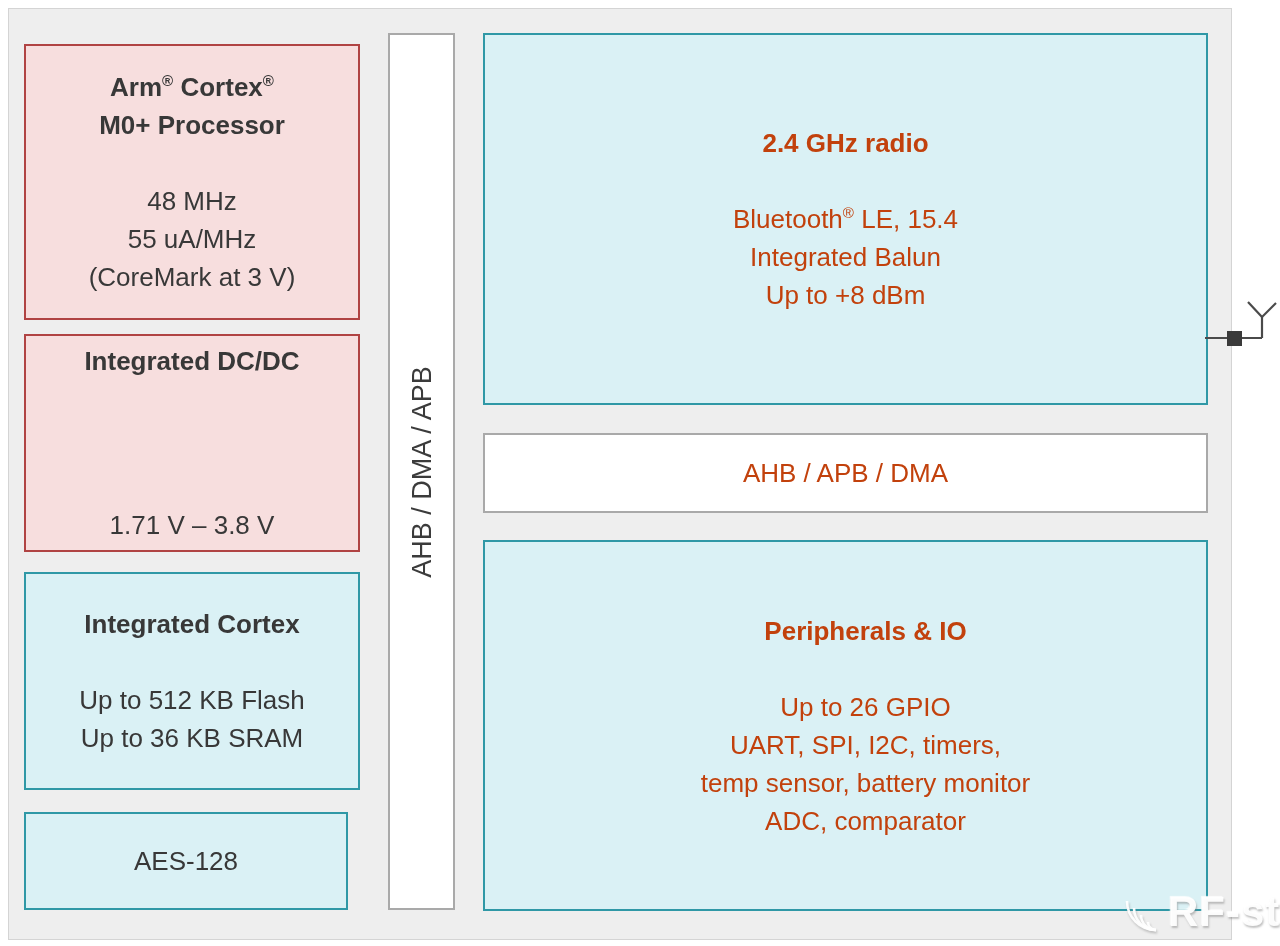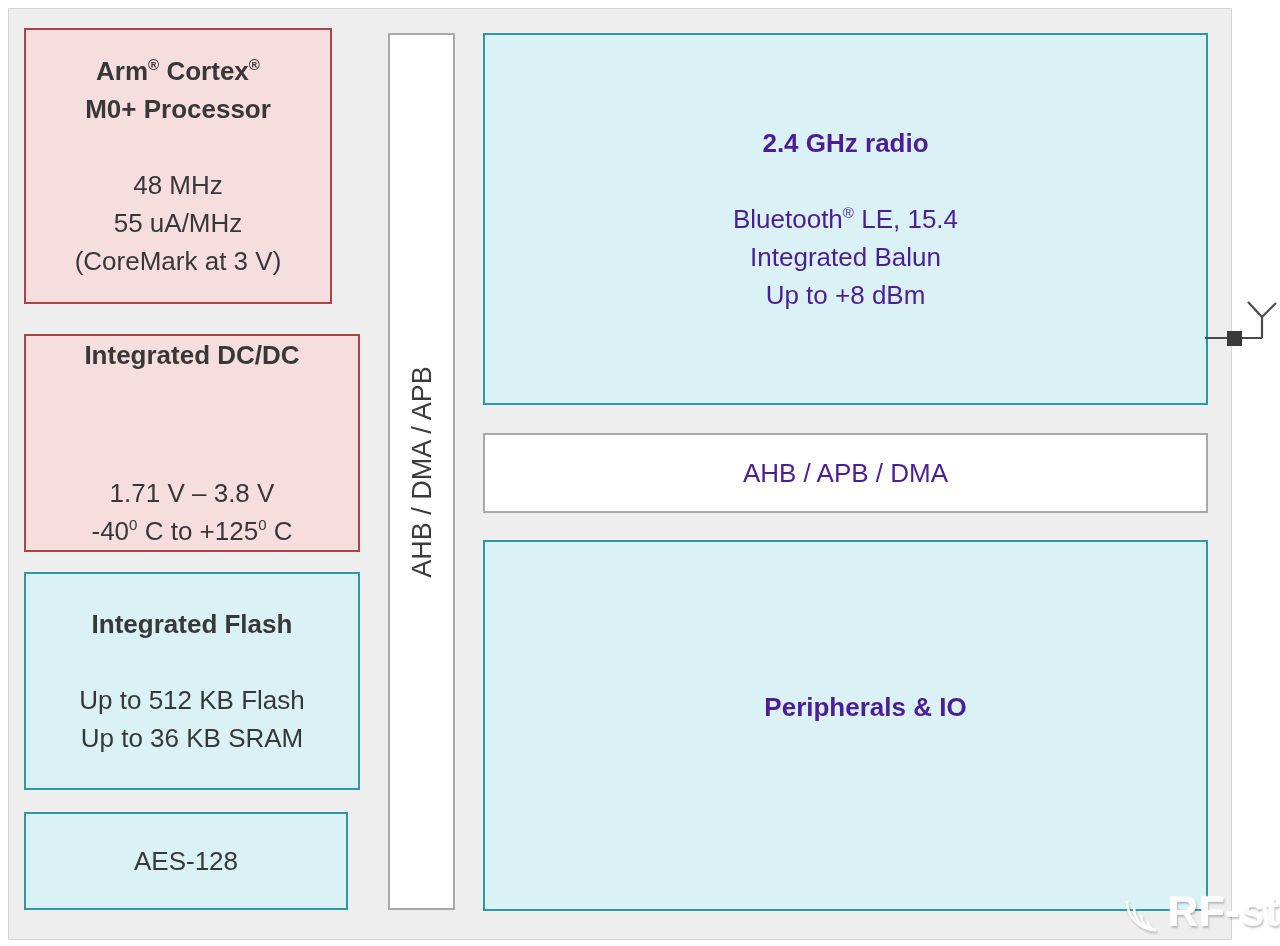--- a/index.html
+++ b/index.html
@@ -24,30 +24,30 @@
     text-align: center;
     font-size: 26px; line-height: 38px; color: #383838;
   }
   .box .title { font-weight: bold; }
   .box .spacer { height: 38px; }
   .pink  { background: #f7dede; border: 2px solid #b04343; }
   .teal  { background: #daf1f5; border: 2px solid #2f98a6; }
   .whitebox { background: #ffffff; border: 2px solid #a9a9a9; }
   sup { font-size: 58%; line-height: 0; vertical-align: super; }
 
-  #box-processor { left: 24px;  top: 28px;  width: 308px; height: 276px; }
+  #box-processor { left: 24px;  top: 44px;  width: 336px; height: 276px; }
   #box-dcdc      { left: 24px;  top: 334px; width: 336px; height: 218px; gap: 44px; }
   #box-memory    { left: 24px;  top: 572px; width: 336px; height: 218px; }
   #box-aes       { left: 24px;  top: 812px; width: 324px; height: 98px;  }
   #bus-vertical  { left: 388px; top: 33px;  width: 67px;  height: 877px; }
   #bus-vertical .vtext { transform: rotate(-90deg); white-space: nowrap; font-size: 27px; color: #3b3b3b; }
   #box-radio     { left: 483px; top: 33px;  width: 725px; height: 372px; }
   #bus-horizontal{ left: 483px; top: 433px; width: 725px; height: 80px; text-align: center;  }
   #box-periph    { left: 483px; top: 540px; width: 725px; height: 371px; padding-left: 40px; }
-  .right-col { color: #4c1d95; }
+  .right-col { color: #c2410c; }
 
   #antenna { position: absolute; left: 1205px; top: 288px; }
 
   .watermark {
     position: absolute; left: 1120px; top: 884px;
     display: flex; align-items: flex-end;
     white-space: nowrap;
     pointer-events: none;
   }
   .watermark .wm-text {
@@ -72,26 +72,25 @@
     <div>55 uA/MHz</div>
     <div>(CoreMark at 3 V)</div>
   </div>
 </div>
 
 <div class="box pink" id="box-dcdc">
   <div class="title">Integrated DC/DC</div>
   <div class="spacer"></div>
   <div>
     <div>1.71 V – 3.8 V</div>
-    <div><span>-40</span><sup>0</sup><span> C to +125</span><sup>0</sup><span> C</span></div>
   </div>
 </div>
 
 <div class="box teal" id="box-memory">
-  <div class="title">Integrated Flash</div>
+  <div class="title">Integrated Cortex</div>
   <div class="spacer"></div>
   <div>
     <div>Up to 512 KB Flash</div>
     <div>Up to 36 KB SRAM</div>
   </div>
 </div>
 
 <div class="box teal" id="box-aes">
   <div>AES-128</div>
 </div>
@@ -110,20 +109,26 @@
   </div>
 </div>
 
 <div class="box whitebox right-col" id="bus-horizontal">
   <div>AHB / APB / DMA</div>
 </div>
 
 <div class="box teal right-col" id="box-periph">
   <div class="title">Peripherals &amp; IO</div>
   <div class="spacer"></div>
+  <div>
+    <div>Up to 26 GPIO</div>
+    <div>UART, SPI, I2C, timers,</div>
+    <div>temp sensor, battery monitor</div>
+    <div>ADC, comparator</div>
+  </div>
 </div>
 
 <svg id="antenna" width="75" height="64" viewBox="0 0 75 64">
   <line x1="0" y1="50" x2="57" y2="50" stroke="#4a4a4a" stroke-width="2.2"></line>
   <rect x="22" y="43" width="15" height="15" fill="#3a3a3a"></rect>
   <line x1="57" y1="50" x2="57" y2="29" stroke="#4a4a4a" stroke-width="2.2"></line>
   <line x1="57" y1="29" x2="43" y2="14" stroke="#4a4a4a" stroke-width="2.2"></line>
   <line x1="57" y1="29" x2="71" y2="15" stroke="#4a4a4a" stroke-width="2.2"></line>
 </svg>
 

